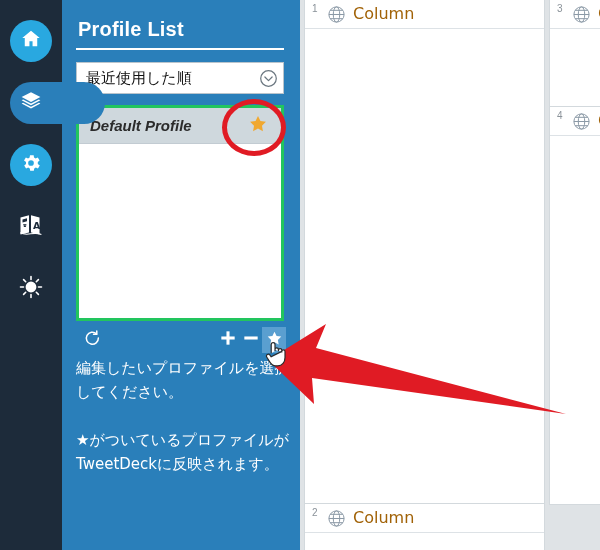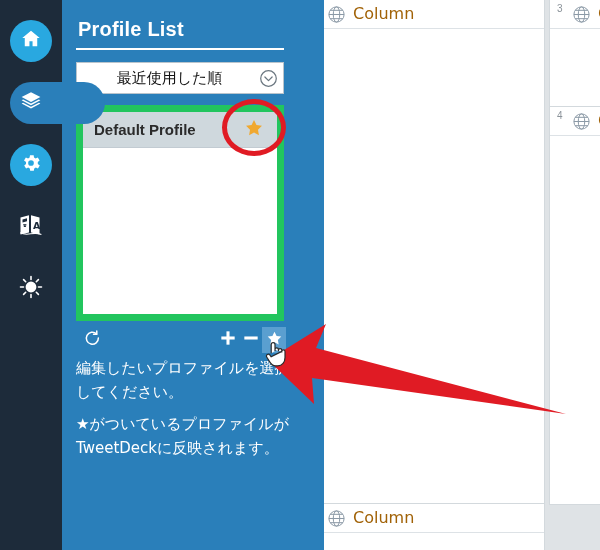--- a/index.html
+++ b/index.html
@@ -41,21 +41,21 @@
   
   .rail-tab {
     position: absolute; left: -6px; bottom: -2px;
     width: 70px; height: 56px;
     overflow: hidden;
   }
 
   
   .panel {
     position: absolute; left: 62px; top: 0;
-    width: 262px; height: 550px;
+    width: 238px; height: 550px;
     background: #2a7fba;
     z-index: 4;
   }
   .panel-title {
     position: absolute; left: 16px; top: 18px;
     color: #ffffff; font-size: 20px; font-weight: bold;
     letter-spacing: .2px;
   }
   .panel-rule {
     position: absolute; left: 14px; top: 48px;
@@ -65,31 +65,32 @@
   .sort-select {
     position: absolute; left: 14px; top: 62px;
     width: 208px; height: 32px;
     background: #ffffff; border: 1px solid #b9c4cc;
     display: flex; align-items: center;
   }
   .sort-value {
     flex: 1; padding-left: 9px;
     font-size: 15px; color: #111111;
     font-family: "DejaVu Sans", "Liberation Sans", sans-serif;
-    white-space: nowrap; overflow: hidden; text-align: center;
+    white-space: nowrap; overflow: hidden;
   }
   .sort-caret {
     width: 30px; display: flex; align-items: center; justify-content: center;
   }
 
   .list-box {
     position: absolute; left: 14px; top: 105px;
     width: 208px; height: 216px;
-    background: #ffffff; border: 7px solid #22c55e;
+    background: #ffffff; border: 3px solid #22c55e;
     overflow: hidden;
+    font-style: italic;
   }
   .list-row {
     height: 36px; display: flex; align-items: center;
     border-bottom: 1px solid #c2cbd2;
   }
   .list-row.selected { background: #cfd8dd; }
   .list-row-label {
     flex: 1; padding-left: 11px;
     font-size: 15px; font-weight: bold; color: #2b2b2b;
     white-space: nowrap; overflow: hidden;
@@ -122,21 +123,21 @@
   .tb-minus  { left: 164px; width: 22px; }
   .tb-star   { left: 186px; width: 24px; background: #5a9fd0; }
 
   .help-text {
     position: absolute; left: 14px; top: 356px;
     width: 215px;
     color: #ffffff;
     font-size: 15px; line-height: 24px;
     font-family: "DejaVu Sans", "Liberation Sans", sans-serif;
   }
-  .help-text p + p { margin-top: 8px; }
+  .help-text p + p { margin-top: 24px; }
 
   
   .cursor {
     position: absolute; left: 264px; top: 340px;
     z-index: 11; pointer-events: none;
   }
 
   
   .workspace {
     position: absolute; left: 300px; top: 0;

